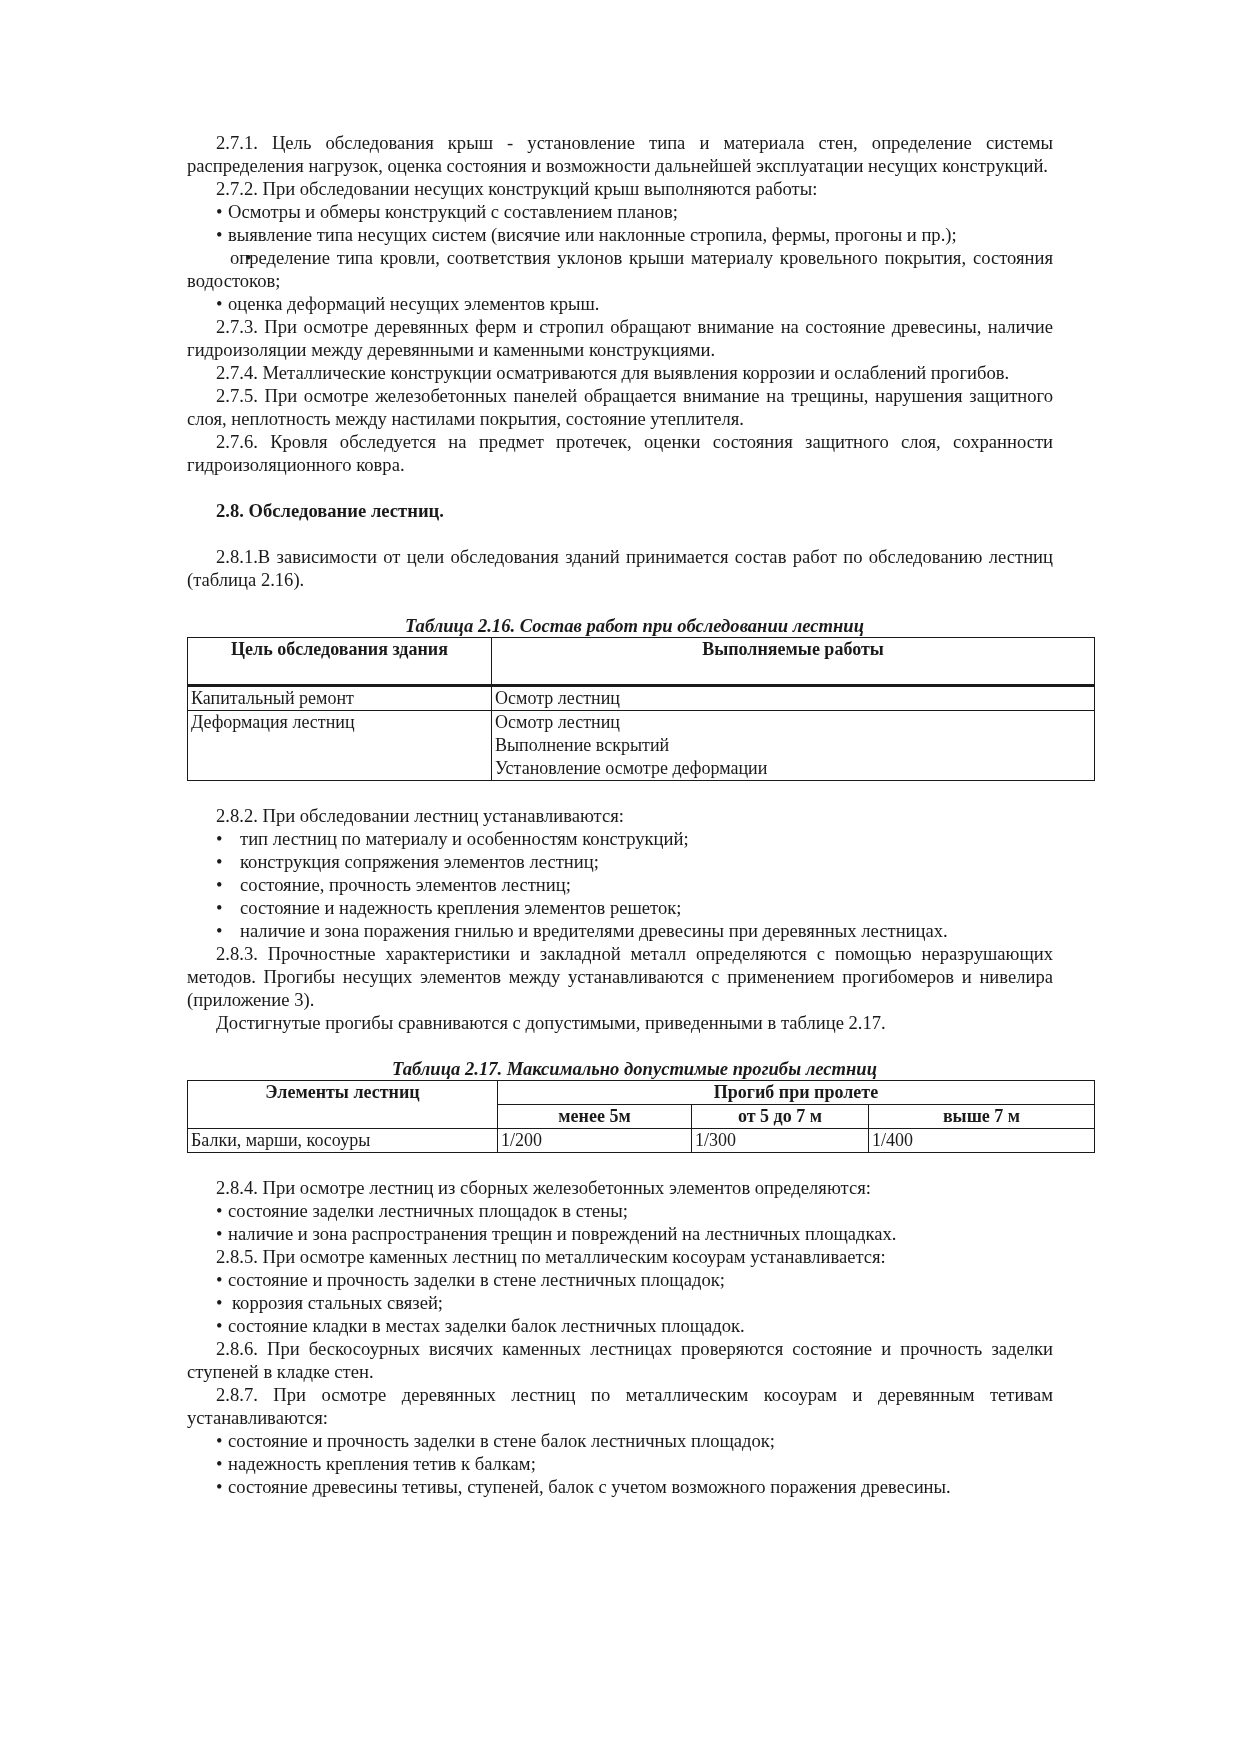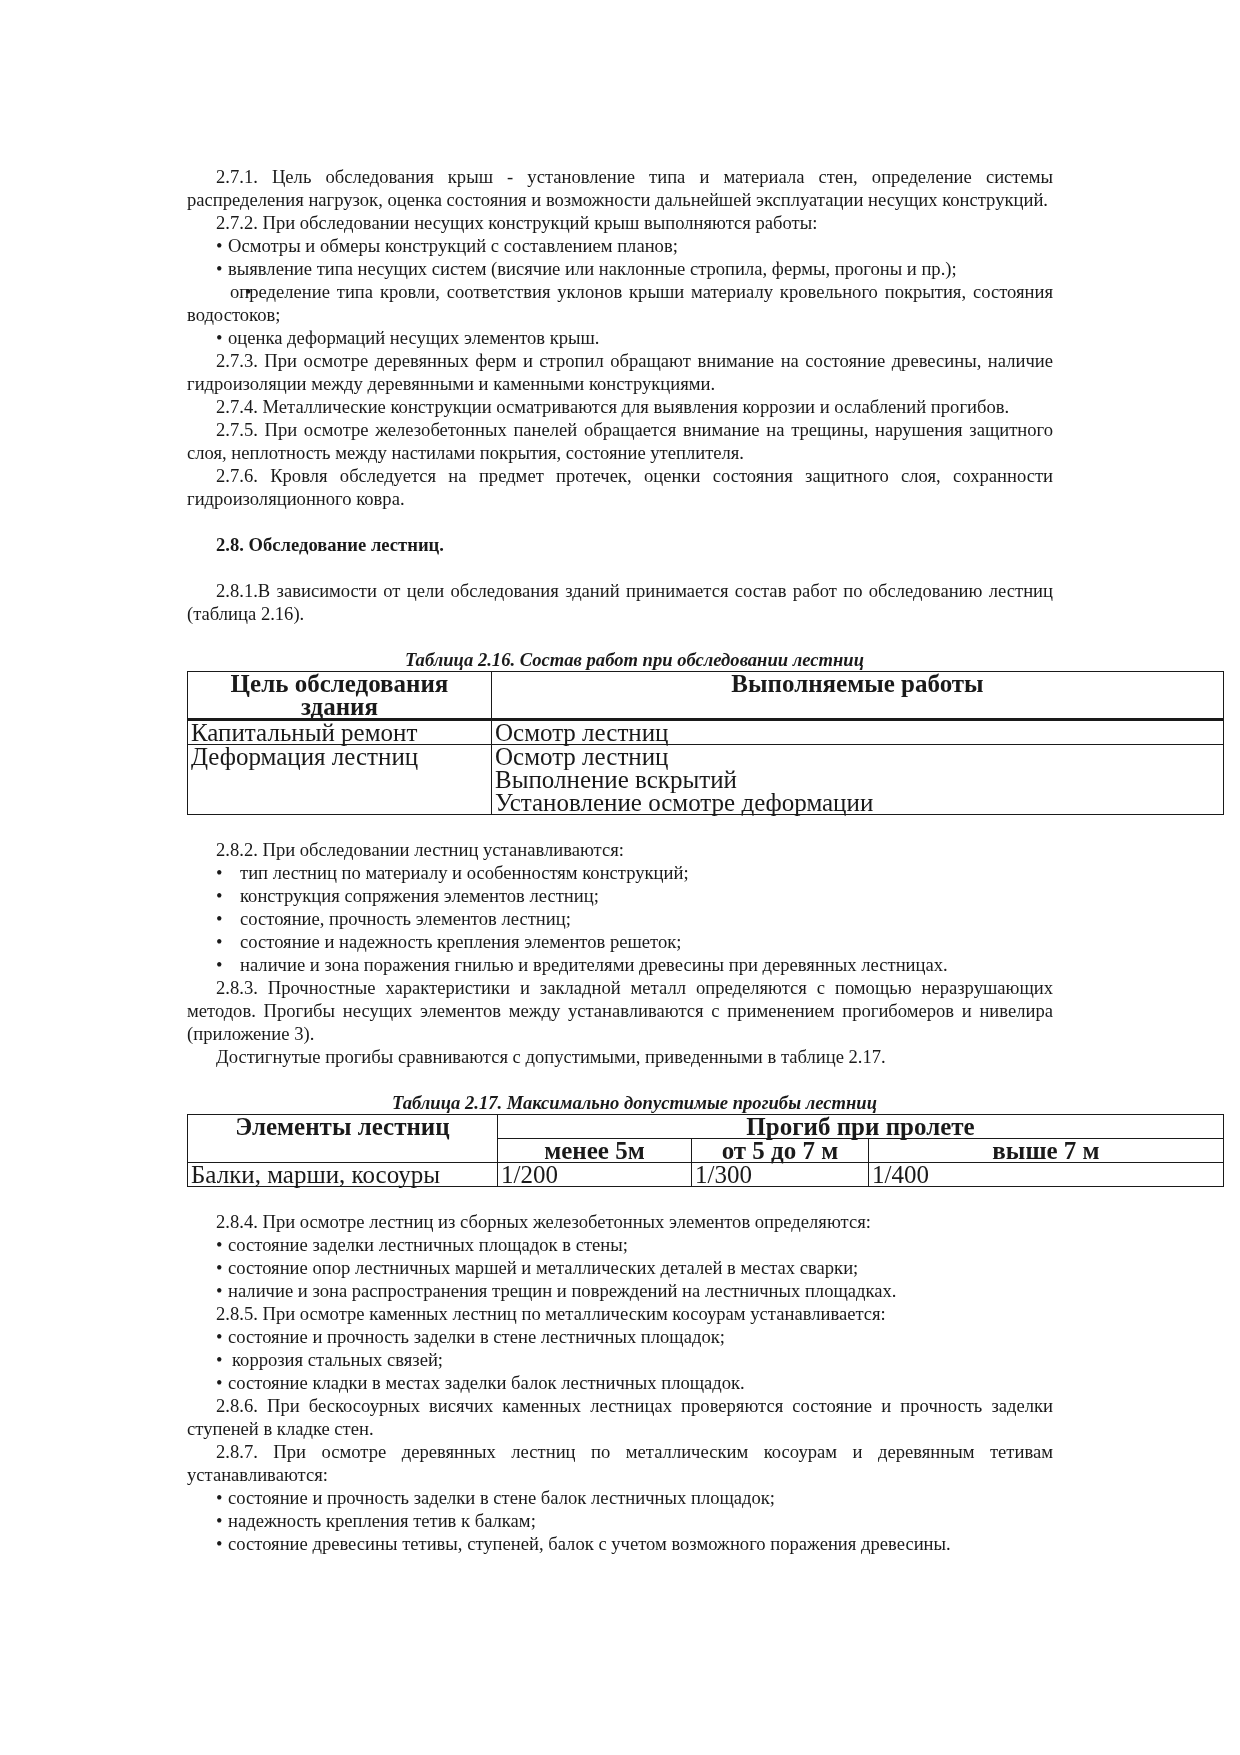--- a/index.html
+++ b/index.html
@@ -1,29 +1,29 @@
 <!DOCTYPE html>
 <html><head>
 <meta charset="utf-8">
 <style>
   html, body { margin: 0; padding: 0; background: #ffffff; }
   body { width: 1240px; height: 1755px; position: relative; overflow: hidden;
          font-family: "Liberation Serif", "DejaVu Serif", serif; color: #1a1a1a; }
-  .page { position: absolute; left: 187px; top: 165px; width: 866px;
+  .page { position: absolute; left: 187px; top: 131px; width: 866px;
           font-size: 18.6px; line-height: 23px; }
   .p { text-align: justify; text-indent: 29px; margin: 0; }
   .p.last { text-align-last: left; }
   .bl { margin: 0; padding-left: 29px; text-indent: 0; }
   .bl .dot { display: inline-block; width: 12px; }
   .bl2 .dot { display: inline-block; width: 24px; }
   .bl-hang { text-align: justify; margin: 0; text-indent: 29px; }
   .gap { height: 23px; }
   .h { font-weight: bold; margin: 0; padding-left: 29px; }
   .cap { font-weight: bold; font-style: italic; margin: 0; padding-left: 29px; text-align: center; }
-  table { border-collapse: collapse; width: 1037px; font-size: 25px; line-height: 23px; }
+  table { border-collapse: collapse; width: 908px; font-size: 18px; line-height: 23px; }
   td, th { border: 1.5px solid #1a1a1a; padding: 0 3px; vertical-align: top; }
   th { font-weight: bold; text-align: center; }
   .t1 th { height: 46px; border-bottom: 3px solid #1a1a1a; }
   .t1 .c1 { width: 297px; }
   .t2 th, .t2 td { height: 23px; }
   .t2 .c1 { width: 303px; }
   .t2 .c2 { width: 187px; }
   .t2 .c3 { width: 170px; }
   .line { display: block; }
 </style>
@@ -100,21 +100,20 @@
       <td>1/200</td>
       <td>1/300</td>
       <td>1/400</td>
     </tr>
   </tbody>
     </table>
 
   <div class="gap"></div>
   <p class="p last">2.8.4. При осмотре лестниц из сборных железобетонных элементов определяются:</p>
   <p class="bl"><span class="dot">•</span><span>состояние заделки лестничных площадок в стены;</span></p>
-  <p class="bl"><span class="dot">•</span><span>состояние опор лестничных маршей и металлических деталей в местах сварки;</span></p>
   <p class="bl"><span class="dot">•</span><span>наличие и зона распространения трещин и повреждений на лестничных площадках.</span></p>
   <p class="p last">2.8.5. При осмотре каменных лестниц по металлическим косоурам устанавливается:</p>
   <p class="bl"><span class="dot">•</span><span>состояние и прочность заделки в стене лестничных площадок;</span></p>
   <p class="bl"><span class="dot" style="width:16px;">•</span><span>коррозия стальных связей;</span></p>
   <p class="bl"><span class="dot">•</span><span>состояние кладки в местах заделки балок лестничных площадок.</span></p>
   <p class="p">2.8.6. При бескосоурных висячих каменных лестницах проверяются состояние и прочность заделки ступеней в кладке стен.</p>
   <p class="p">2.8.7. При осмотре деревянных лестниц по металлическим косоурам и деревянным тетивам устанавливаются:</p>
   <p class="bl"><span class="dot">•</span><span>состояние и прочность заделки в стене балок лестничных площадок;</span></p>
   <p class="bl"><span class="dot">•</span><span>надежность крепления тетив к балкам;</span></p>
   <p class="bl"><span class="dot">•</span><span>состояние древесины тетивы, ступеней, балок с учетом возможного поражения древесины.</span></p>

